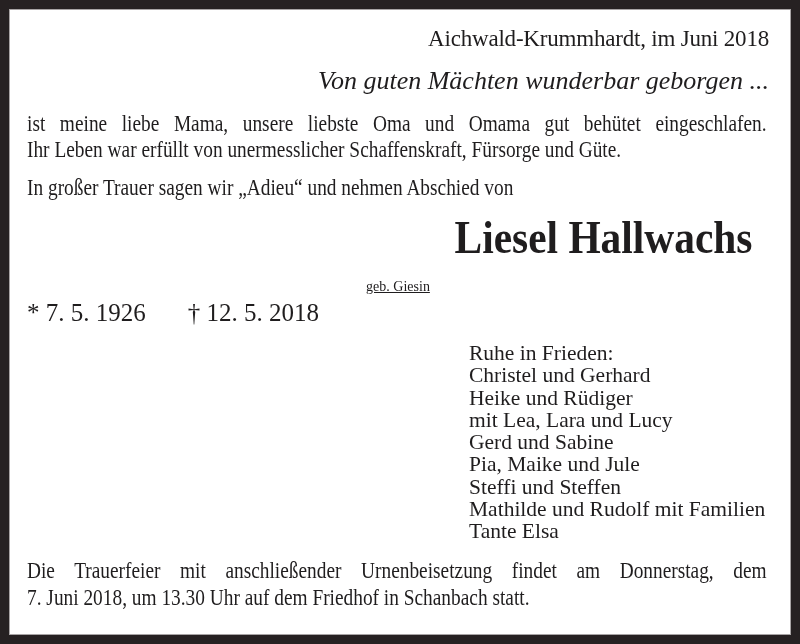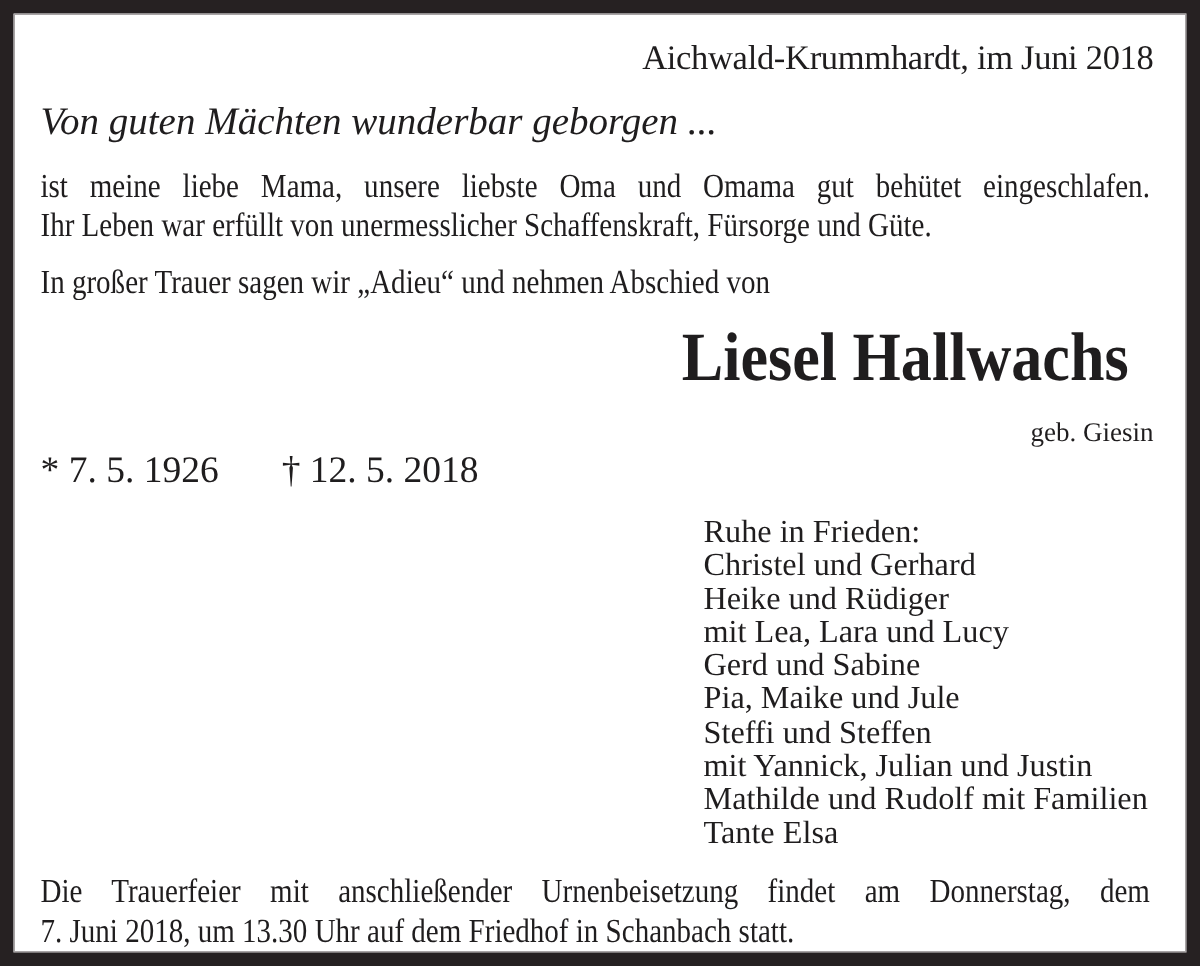--- a/index.html
+++ b/index.html
@@ -23,21 +23,21 @@
     padding:16px 22px 0 18px;
     height:100%;
   }
 
   .dateline{
     font-size:23px;line-height:28px;text-align:right;
     letter-spacing:-0.2px;white-space:nowrap;
   }
   .epigraph{
     margin-top:13px;font-size:26px;line-height:30px;
-    font-style:italic;white-space:nowrap;
+    font-style:italic;white-space:nowrap;text-align:right;
   }
 
   
   .condensed{
     font-size:22.5px;line-height:26px;
     width:860px;                 
     transform:scaleX(0.86);
     transform-origin:left top;
   }
   .justify-full{text-align:justify;text-align-last:justify;}
@@ -46,21 +46,21 @@
   .intro{margin-top:15px;}
   .farewell{margin-top:12px;}
 
   .name-row{margin-top:12px;text-align:right;line-height:50px;}
   .name-row span{
     display:inline-block;
     font-size:46px;font-weight:bold;line-height:50px;
     transform:scaleX(0.9);transform-origin:center top;
     white-space:nowrap;
   }
-  .maiden{margin-top:2px;text-align:right;font-size:18px;line-height:24px;}
+  .maiden{margin-top:2px;text-align:center;font-size:14px;line-height:24px;text-decoration:underline;}
   .dates{margin-top:0;font-size:25px;line-height:28px;white-space:nowrap;}
   .dates .birth{margin-right:42px;}
 
   .mourners{margin-top:15px;margin-left:442px;font-size:21.5px;line-height:22.3px;}
   .mourners div{white-space:nowrap;}
 
   .funeral{margin-top:14px;line-height:27px;}
 </style>
 </head>
 <body>
@@ -90,21 +90,20 @@
     </div>
 
     <div class="mourners">
       <div>Ruhe in Frieden:</div>
       <div>Christel und Gerhard</div>
       <div>Heike und Rüdiger</div>
       <div>mit Lea, Lara und Lucy</div>
       <div>Gerd und Sabine</div>
       <div>Pia, Maike und Jule</div>
       <div>Steffi und Steffen</div>
-      <div>mit Yannick, Julian und Justin</div>
       <div>Mathilde und Rudolf mit Familien</div>
       <div>Tante Elsa</div>
     </div>
 
     <div class="funeral condensed">
       <div class="justify-full">Die Trauerfeier mit anschließender Urnenbeisetzung findet am Donnerstag, dem</div>
       <div class="nowrap">7. Juni 2018, um 13.30 Uhr auf dem Friedhof in Schanbach statt.</div>
     </div>
 
   </div>

